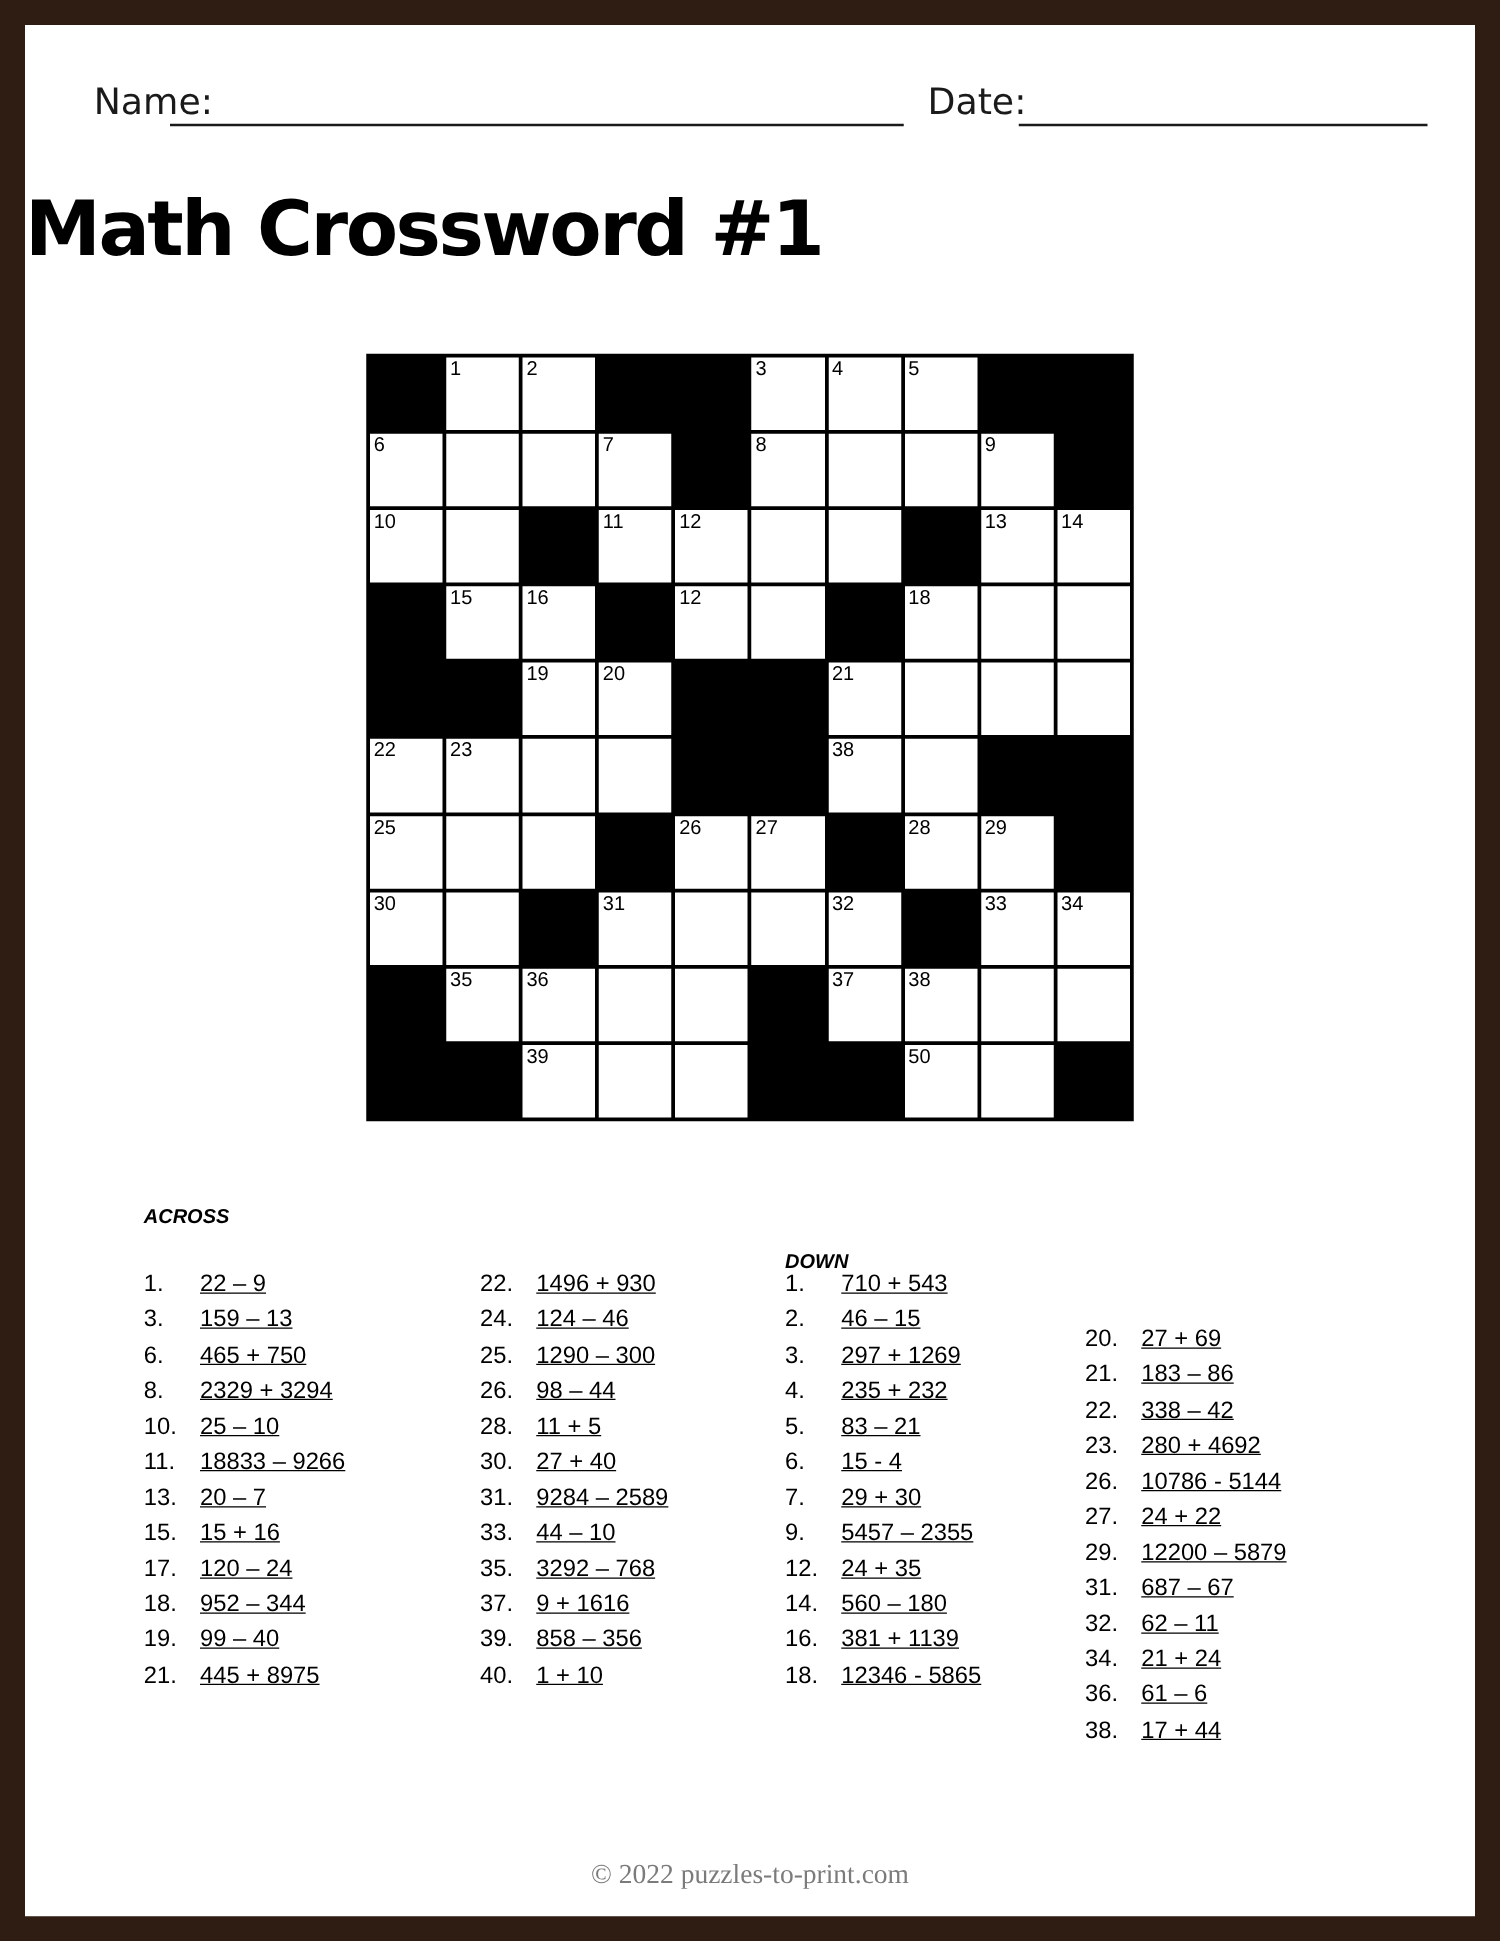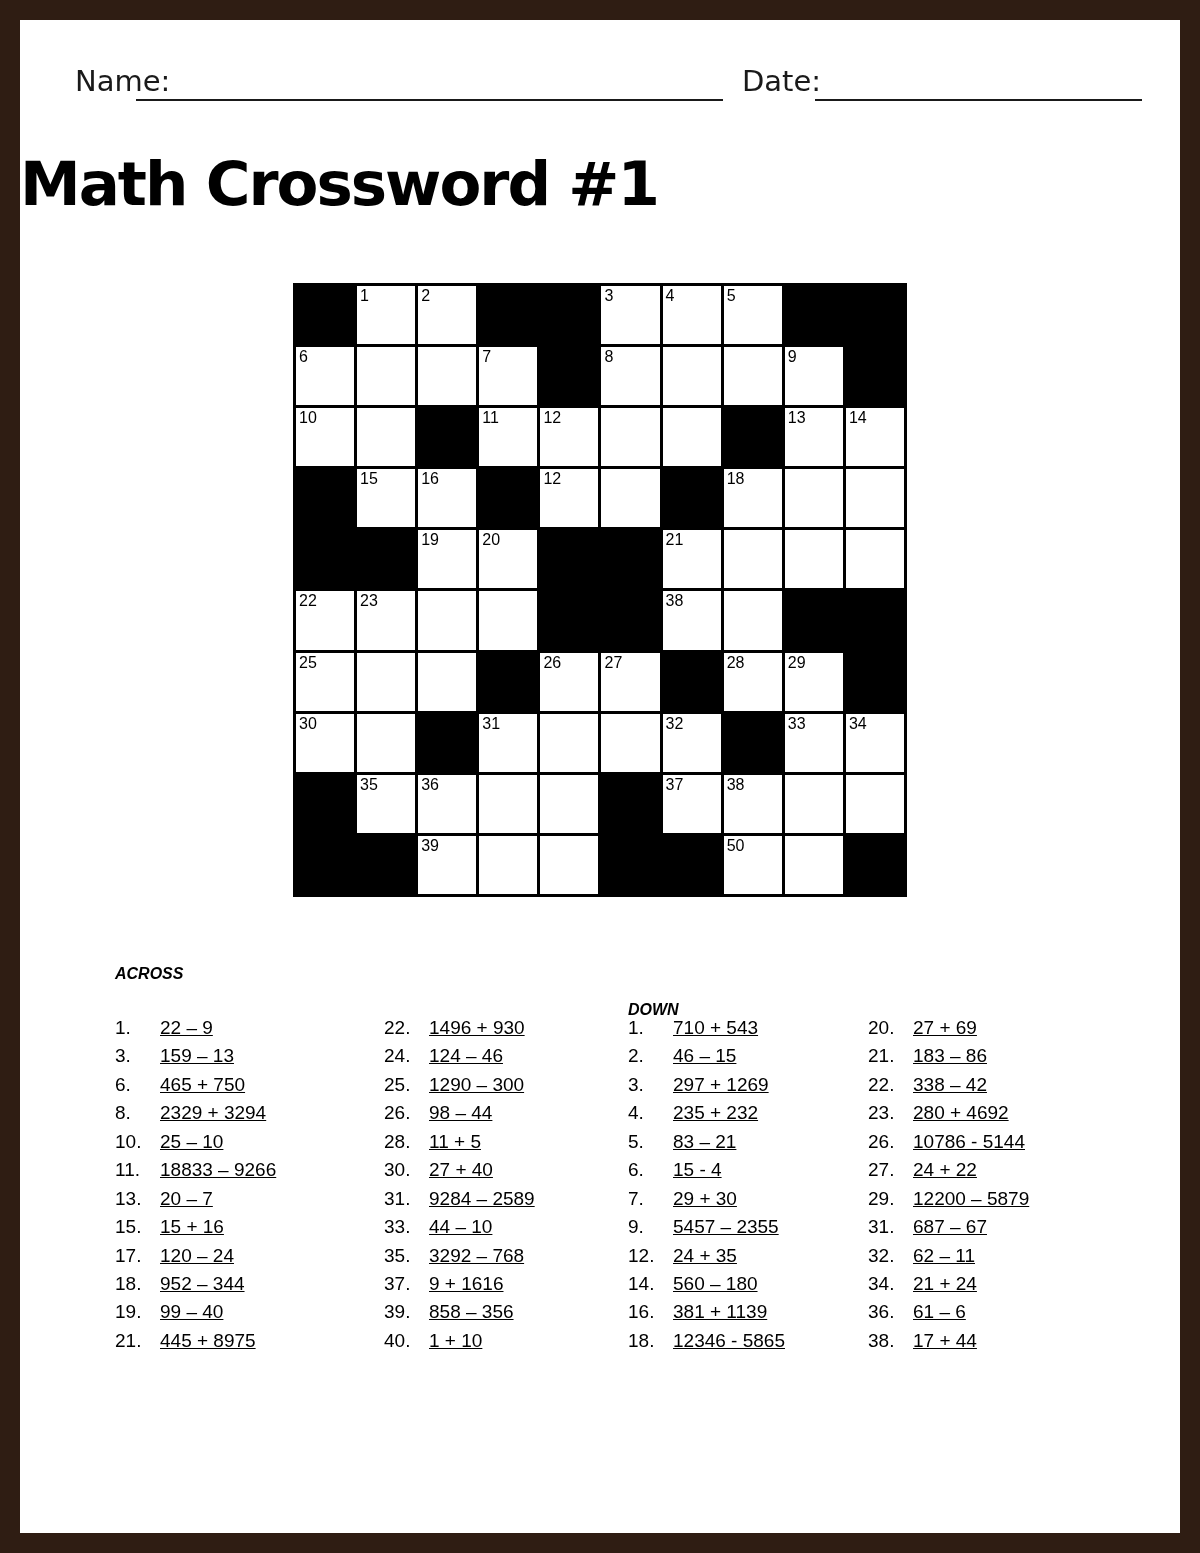--- a/index.html
+++ b/index.html
@@ -48,21 +48,21 @@
     font-family:"Liberation Sans",sans-serif;
   }
   
   .clue-heading{position:absolute;font-size:16px;font-weight:bold;letter-spacing:0px;font-style:italic;}
   #across-heading{left:95px;top:945px;}
   #down-heading{left:608px;top:945px;margin-top:36px;}
   .clue-col{position:absolute;top:997px;}
   #across-col-1{left:95px;}
   #across-col-2{left:364px;}
   #down-col-1{left:608px;}
-  #down-col-2{left:848px;}
+  #down-col-2{left:848px;margin-top:44px;}
   .clue-row{display:flex;align-items:baseline;height:28.45px;font-size:19px;}
   .clue-num{width:45px;flex:none;}
   .clue-text{white-space:nowrap;text-decoration:underline;}
   
   .footer{
     position:absolute;left:0;top:1466px;width:100%;
     text-align:center;
     font-family:"Liberation Serif",serif;
     font-size:22px;color:#7b7b7b;
   }
@@ -460,14 +460,15 @@
       <div class="clue-row">
         <span class="clue-num">36.</span>
         <span class="clue-text">61 – 6</span>
       </div>
       <div class="clue-row">
         <span class="clue-num">38.</span>
         <span class="clue-text">17 + 44</span>
       </div>
     </div>
 
+  <div class="footer">© 2022 puzzles-to-print.com</div>
 
 </div>
 
 </body></html>

